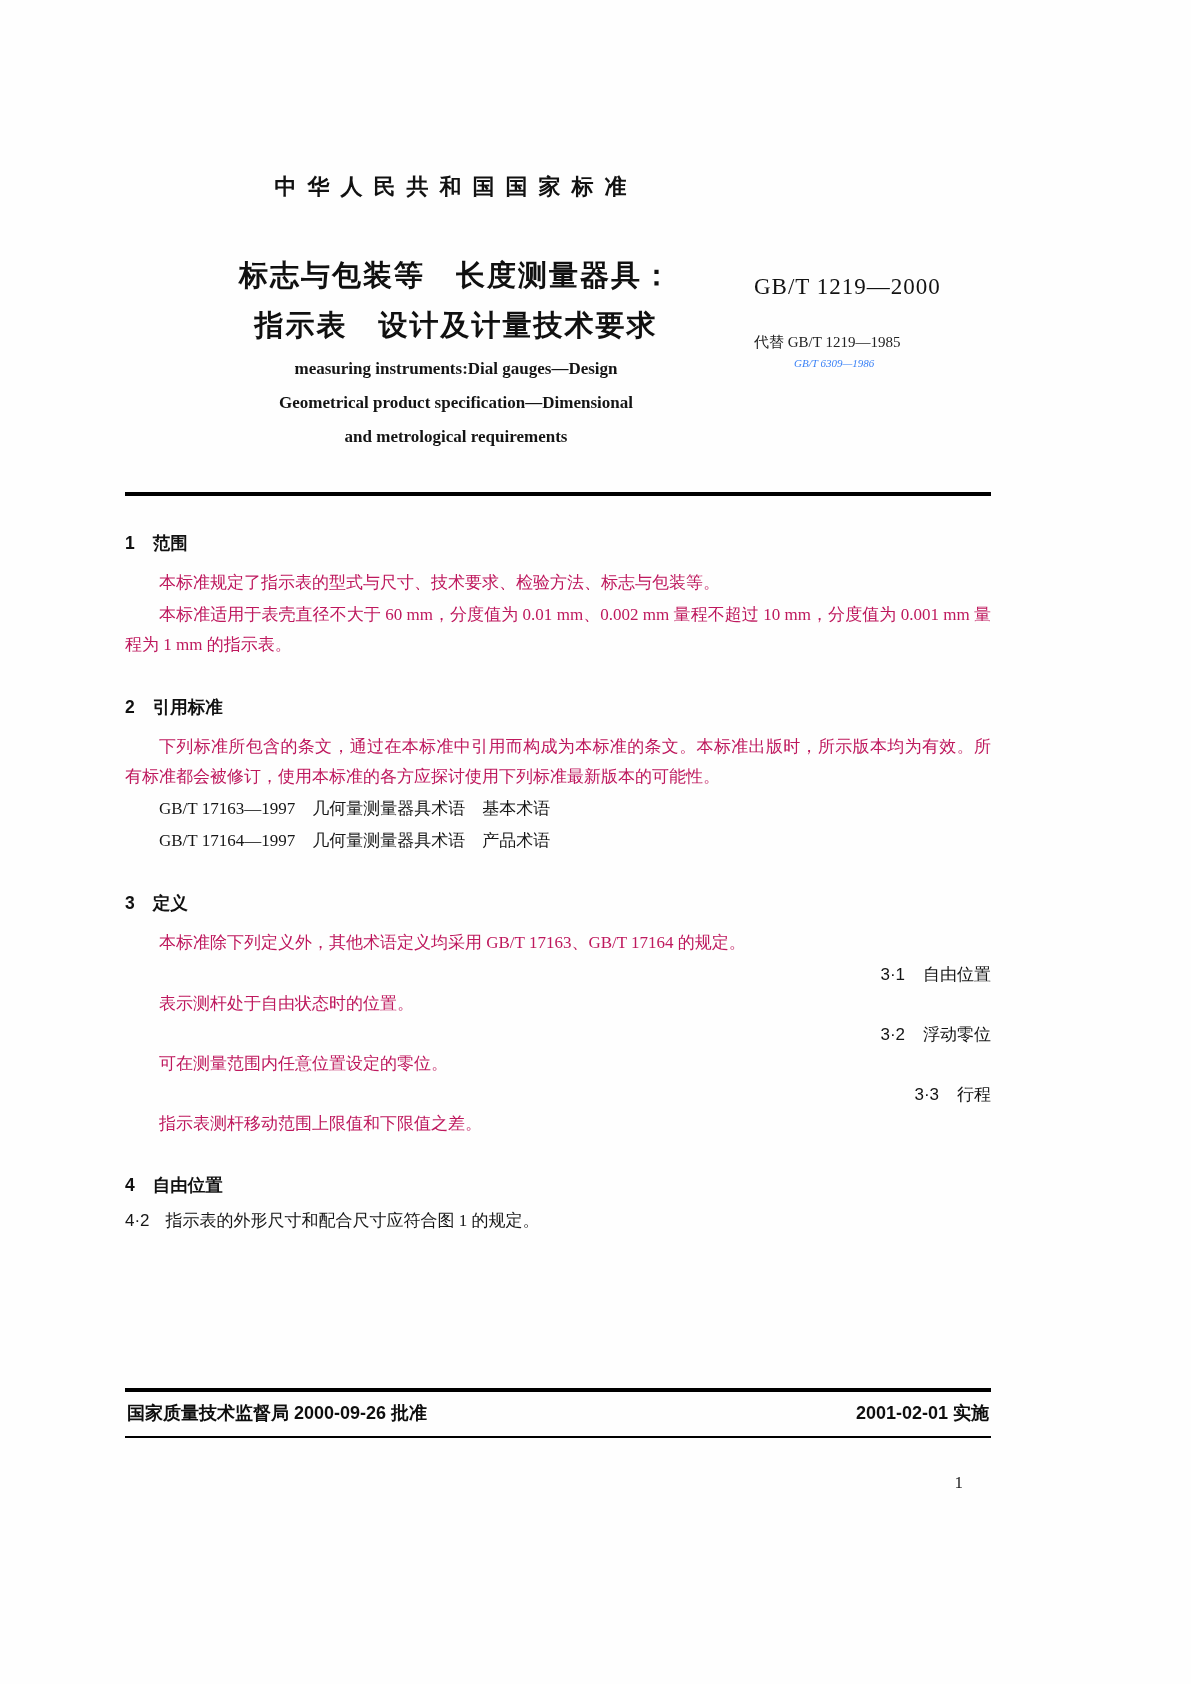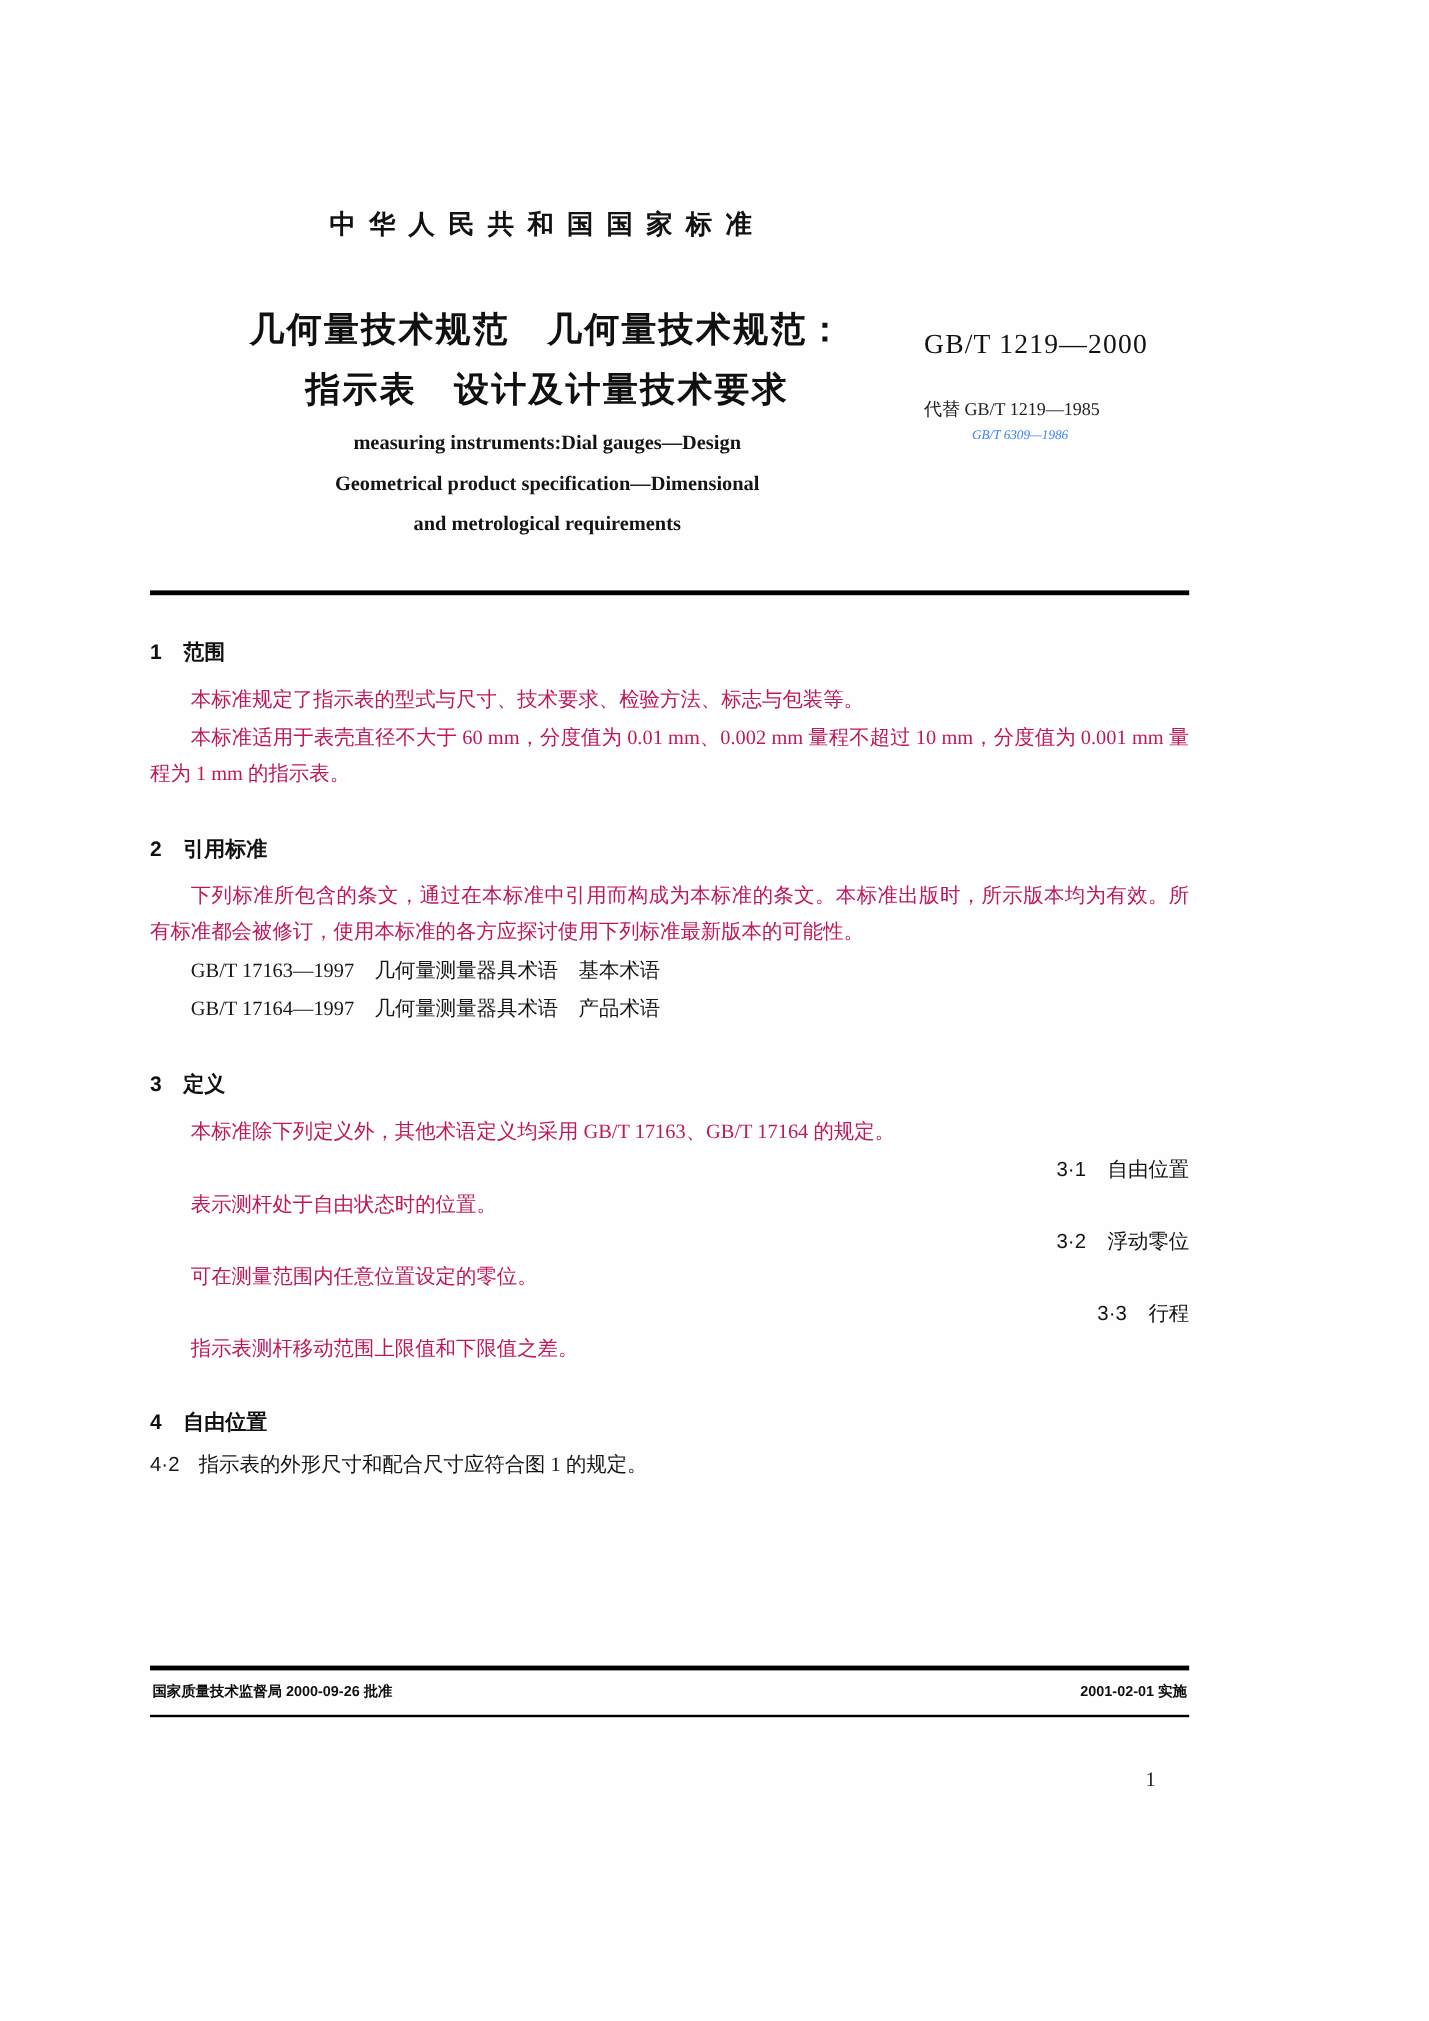--- a/index.html
+++ b/index.html
@@ -37,21 +37,21 @@
     color:#101010;
   }
   .en-title {
     margin-top:3px;
     font-weight:bold;
     font-size:17px;
     line-height:31px;
     color:#141414;
   }
   .en-title:first-of-type { margin-top:14px; }
-  .codeblock { position:absolute; left:645px; top:24px; width:220px; }
+  .codeblock { position:absolute; left:629px; top:24px; width:220px; }
   .std-code {
     font-size:23px;
     letter-spacing:1px;
     color:#121212;
     white-space:nowrap;
   }
   .replaces { margin-top:32px; font-size:15px; line-height:21px; color:#222; white-space:nowrap; }
   .replaces2 { padding-left:40px; font-size:11px; line-height:21px; color:#3b82f6; white-space:nowrap;font-style:italic; }
 
   .rule { margin-top:32px; height:4px; background:#000; }
@@ -120,40 +120,40 @@
     border-top:4px solid #000;
     border-bottom:2px solid #000;
     padding:9px 2px 11px 2px;
     display:flex;
     justify-content:space-between;
     align-items:center;
   }
   .footer .ftxt {
     font-family:"Liberation Sans","DejaVu Sans",sans-serif;
     font-weight:bold;
-    font-size:12px;
+    font-size:18px;
     color:#0e0e0e;
     white-space:nowrap;
   }
   .pagenum {
     position:absolute; top:1473px; right:228px;
     font-size:17px; color:#222;
   }
 </style>
 </head>
 <body>
 
 <div class="page">
   <div class="content">
 
     <div class="kokka">中华人民共和国国家标准</div>
 
     <div class="titleblock">
       <div class="titleleft">
-        <div class="cn-title">几何量技术规范　几何量技术规范：</div>
+        <div class="cn-title">标志与包装等　长度测量器具：</div>
         <div class="cn-title">指示表　设计及计量技术要求</div>
         <div class="en-title">measuring instruments:Dial gauges—Design</div>
         <div class="en-title">Geometrical product specification—Dimensional</div>
         <div class="en-title">and metrological requirements</div>
       </div>
       <div class="codeblock">
         <div class="std-code">GB/T 1219—2000</div>
         <div class="replaces">代替 GB/T 1219—1985</div>
         <div class="replaces2">GB/T 6309—1986</div>
       </div>

